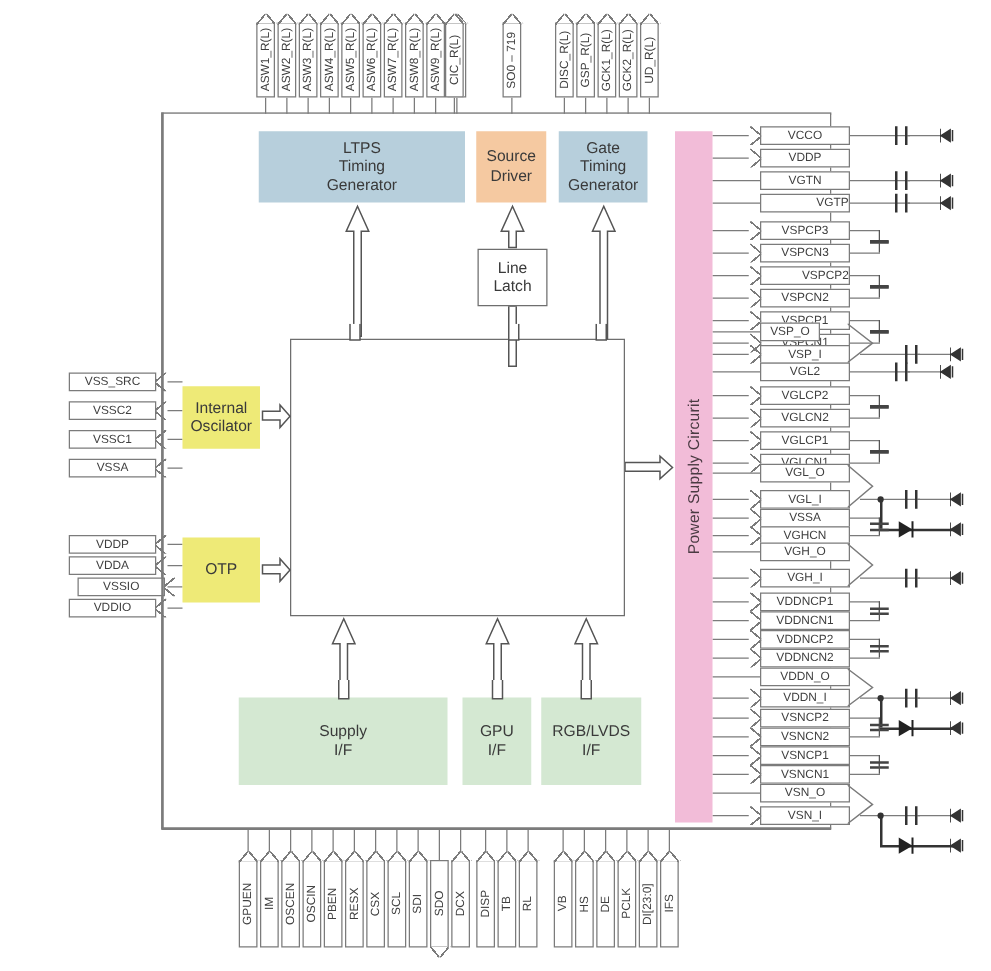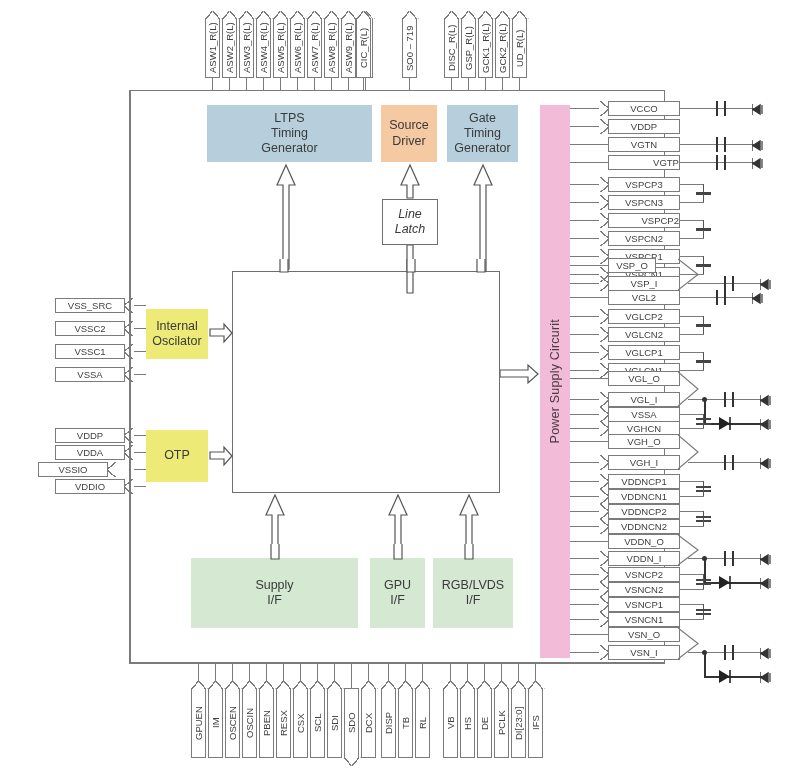--- a/index.html
+++ b/index.html
@@ -287,21 +287,21 @@
       </div>
       <div class="hlead" style="left: 134px; top: 374px; width: 12px;"></div>
       <div class="hpin right" style="left: 55px; top: 428px; width: 70px;">
         <span>VDDP</span>
       </div>
       <div class="hlead" style="left: 134px; top: 435px; width: 12px;"></div>
       <div class="hpin right" style="left: 55px; top: 445px; width: 70px; align-items: center;">
         <span>VDDA</span>
       </div>
       <div class="hlead" style="left: 134px; top: 452px; width: 12px;"></div>
-      <div class="hpin right" style="left: 38px; top: 462px; width: 70px;">
+      <div class="hpin right" style="left: 62px; top: 462px; width: 70px;">
         <span>VSSIO</span>
       </div>
       <div class="hlead" style="left: 134px; top: 469px; width: 12px;"></div>
       <div class="hpin right" style="left: 55px; top: 479px; width: 70px;">
         <span>VDDIO</span>
       </div>
       <div class="hlead" style="left: 134px; top: 486px; width: 12px;"></div>
       <div class="bus" style="left: 129px; top: 90px; width: 1.5px; height: 573px;"></div>
     </div>
   <div id="layer-right-pins">
@@ -448,21 +448,21 @@
     </div>
   <div id="layer-blocks">
       <div class="blk" style="left: 207px; top: 105px; width: 165px; height: 57px; background: rgb(183, 207, 220);">LTPS
 Timing
 Generator</div>
       <div class="blk" style="left: 381px; top: 105px; width: 56px; height: 57px; background: rgb(245, 201, 161);">Source
 Driver</div>
       <div class="blk" style="left: 447px; top: 105px; width: 71px; height: 57px; background: rgb(183, 207, 220);">Gate
 Timing
 Generator</div>
-      <div class="blk" style="left: 382px; top: 199px; width: 56px; height: 46px; background: rgb(255, 255, 255); border: 1px solid rgb(110, 110, 110); font-style: italic;">Line
+      <div class="blk" style="left: 382px; top: 199px; width: 56px; height: 46px; background: rgb(255, 255, 255); border: 1px solid rgb(110, 110, 110);">Line
 Latch</div>
       <div class="blk" style="left: 146px; top: 309px; width: 62px; height: 50px; background: rgb(238, 234, 119);">Internal
 Oscilator</div>
       <div class="blk" style="left: 146px; top: 430px; width: 62px; height: 52px; background: rgb(238, 234, 119);">OTP</div>
       <div class="blk" style="left: 245px; top: 285px; width: 78px; height: 46px; background: rgb(207, 201, 232);">Control
 Register</div>
       <div class="blk" style="left: 245px; top: 355px; width: 78px; height: 50px; background: rgb(207, 201, 232);">Data
 Register</div>
       <div class="blk" style="left: 245px; top: 431px; width: 78px; height: 49px; background: rgb(250, 212, 166);">Timing
 Controller</div>

